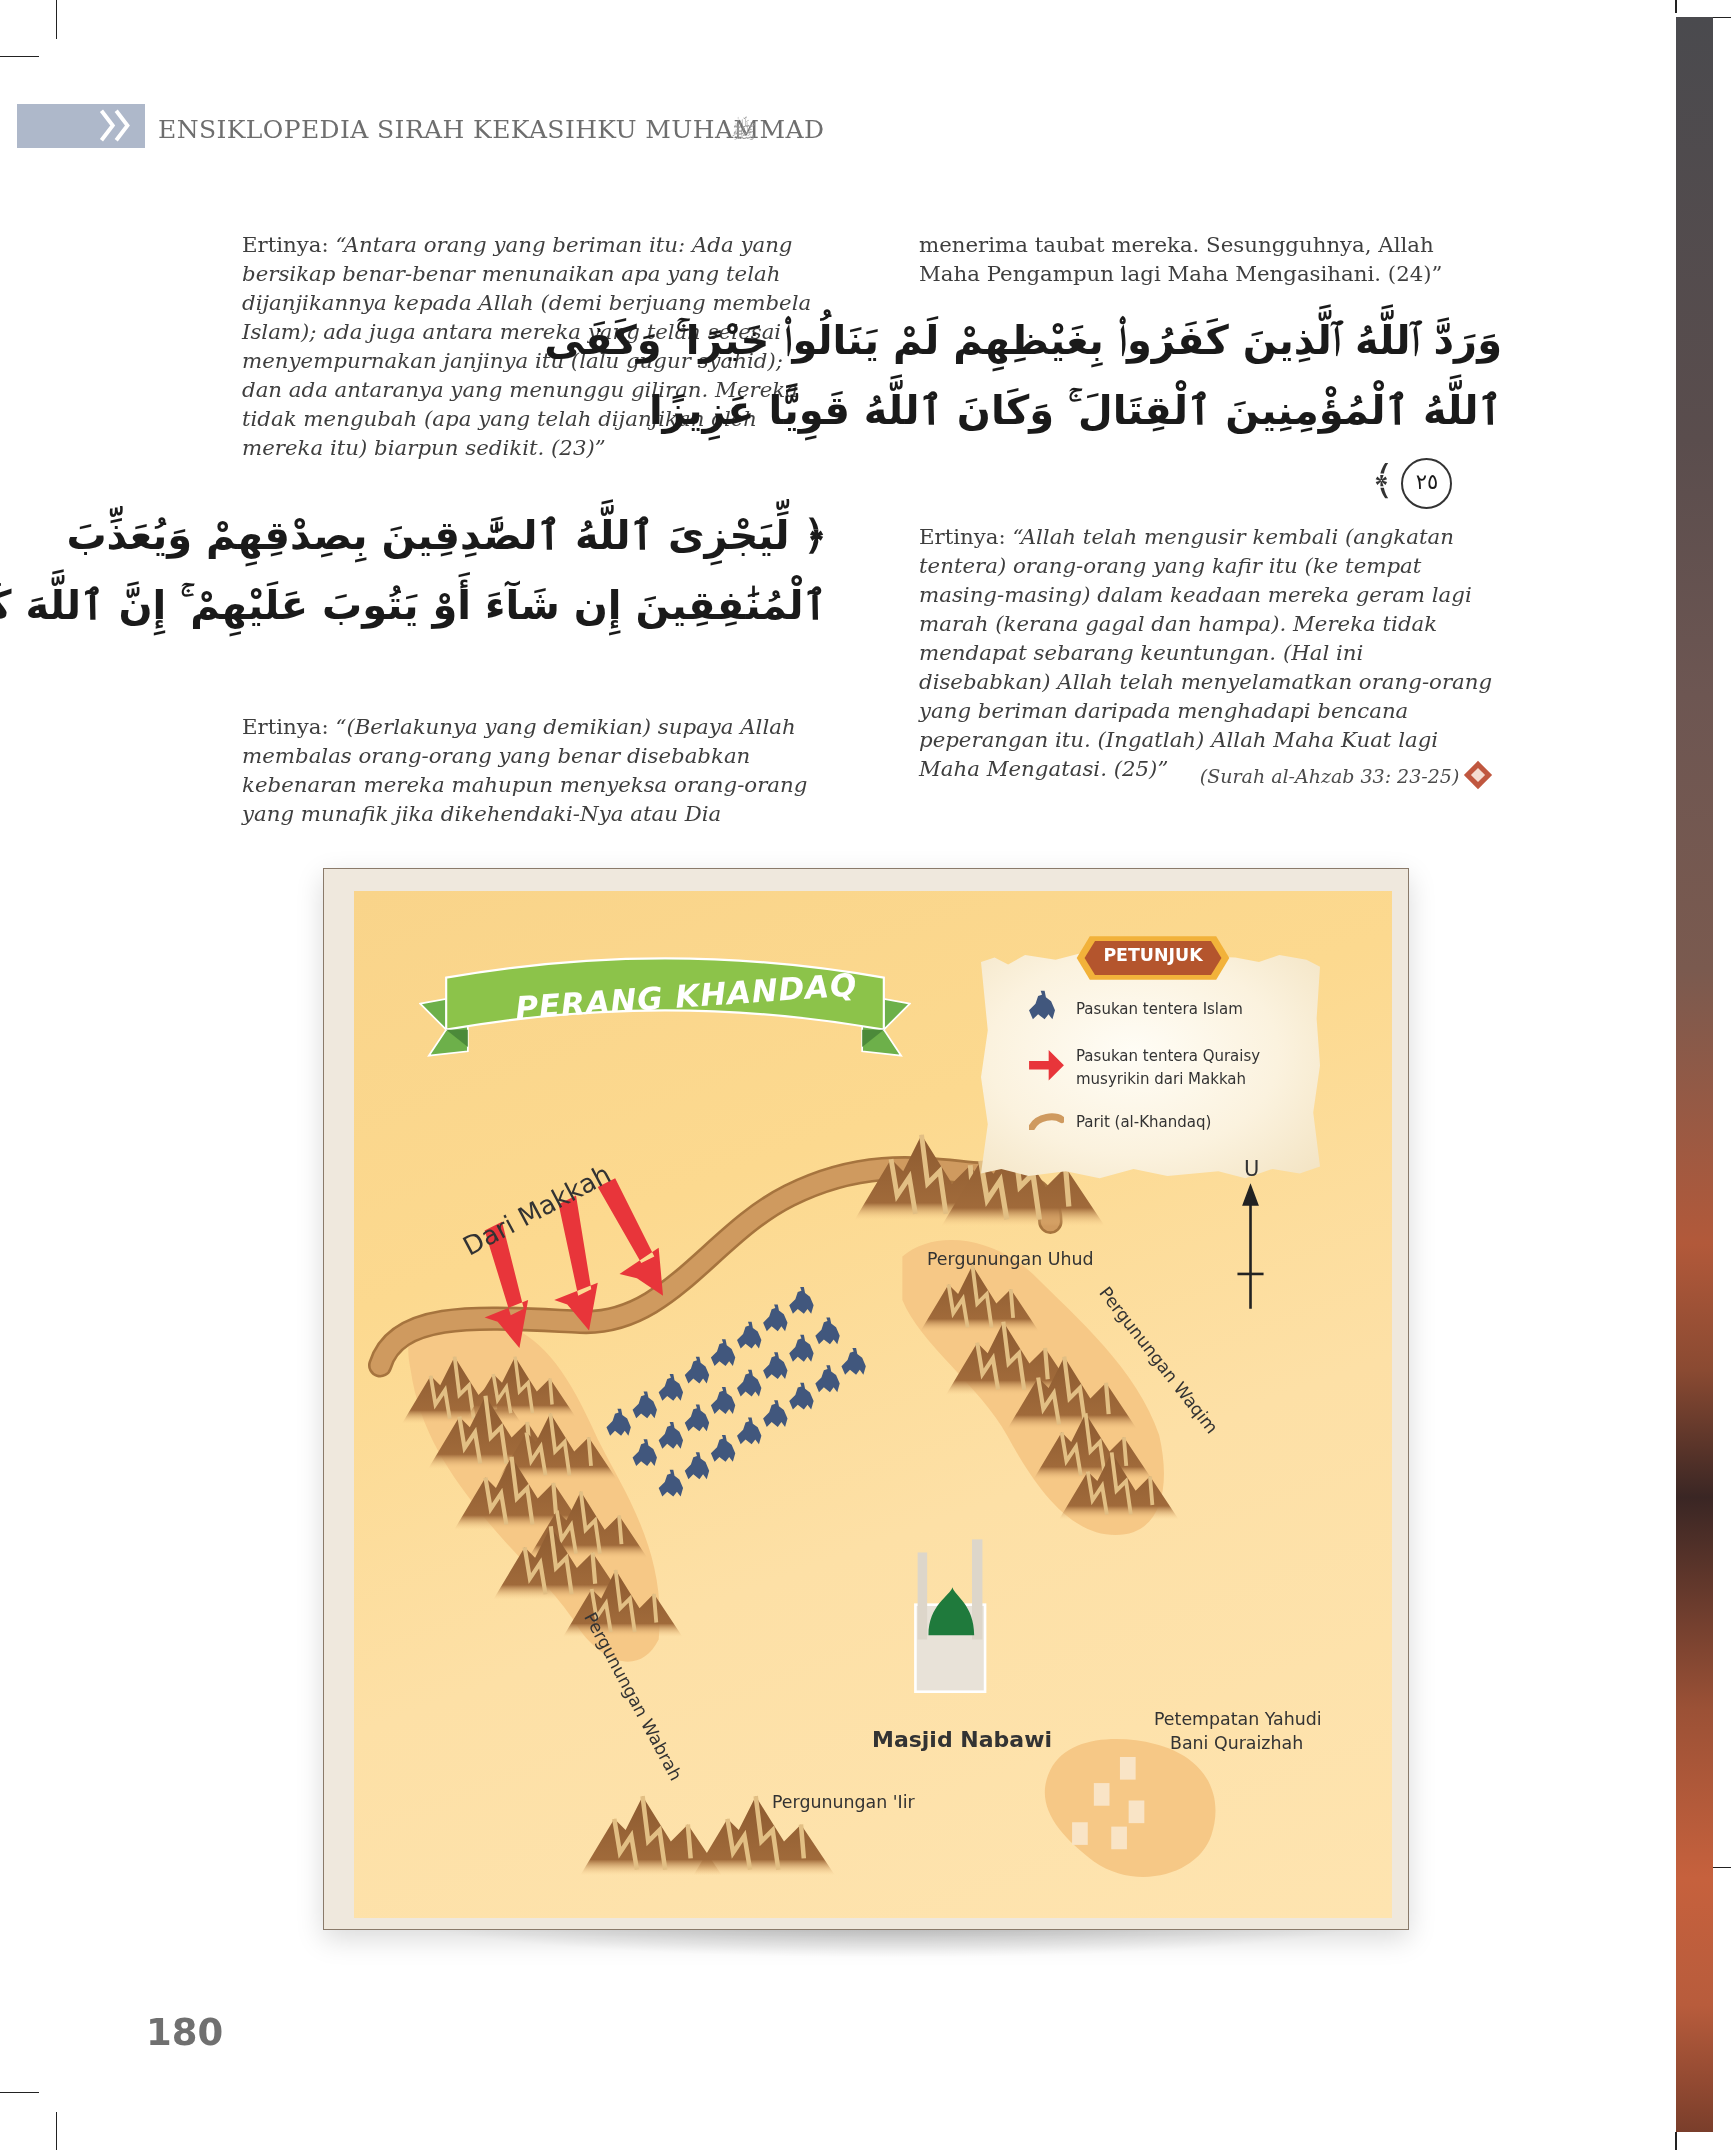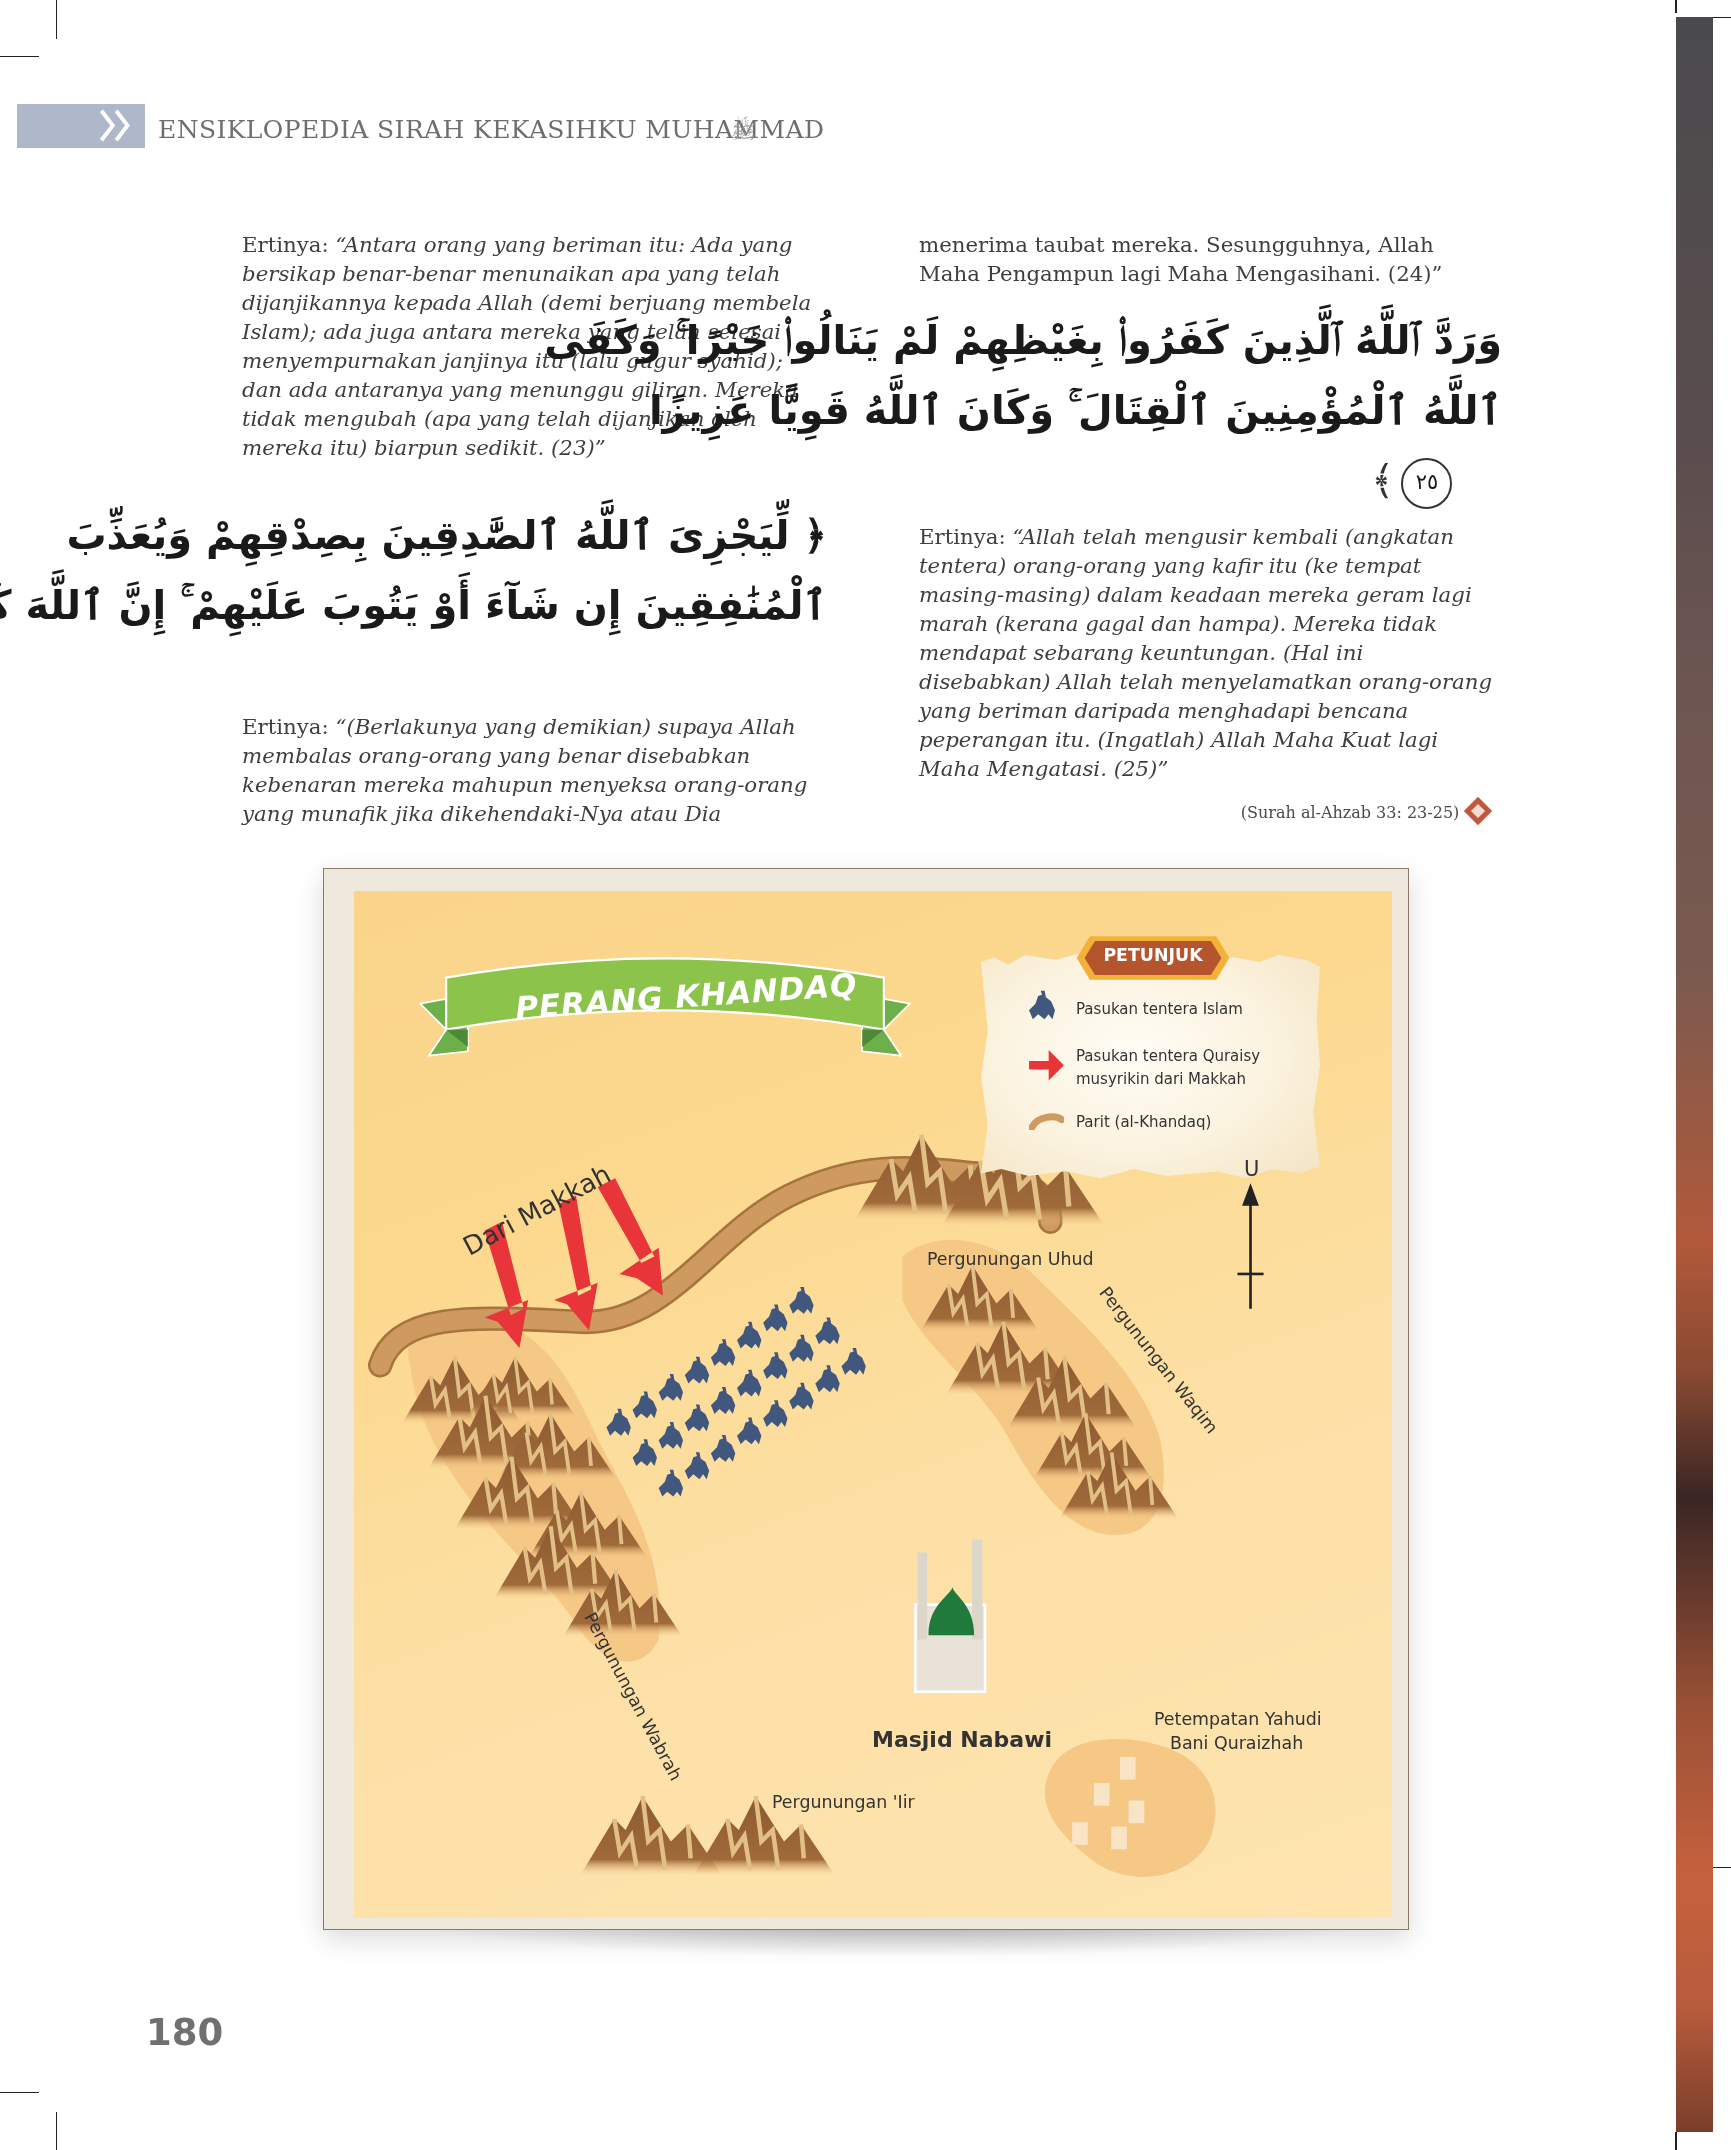--- a/index.html
+++ b/index.html
@@ -19,21 +19,21 @@
   .edge-strip { position: absolute; left: 1676px; top: 17.4px; width: 37px; height: 2115px;
     background: linear-gradient(to bottom, #4a4a4e 0%, #5a4d4d 20%, #6d5652 32%, #7a5a4f 45%, #b2593a 58%, #8a4a32 64%, #3a2624 70%, #9b5136 80%, #c6613d 88%, #b85c3c 94%, #7a3e2b 100%); }
 
   
   .txt { position: absolute; font-family: "DejaVu Serif", serif; font-size: 21.3px; line-height: 29px; color: #3e3e3e; }
   .txt .lead { font-style: normal; }
   .txt .it { font-style: italic; }
   .arabic { position: absolute; font-family: "DejaVu Sans", sans-serif; font-size: 40px; line-height: 70px; color: #1a1a1a; direction: rtl; text-align: right; white-space: nowrap; font-weight: bold; }
   .ayah-num { display: inline-block; width: 51px; height: 51px; border: 2.2px double #333; border-radius: 50%; font-size: 21px; line-height: 45px; text-align: center; vertical-align: middle; margin: 0 7px; font-weight: normal; }
   .bracket { font-size: 40px; color: #333; font-weight: normal; }
-  .source { position: absolute; right: 244px; top: 803px; font-family: "DejaVu Serif", serif; font-size: 16px; color: #4a4a4a; white-space: nowrap; }
+  .source { position: absolute; right: 244px; top: 765px; font-family: "DejaVu Serif", serif; font-size: 19px; font-style: italic; color: #4a4a4a; white-space: nowrap; }
   .source-icon { display: inline-block; width: 20px; height: 20px; background: #c0573f; transform: rotate(45deg); margin-left: 8.7px; vertical-align: middle; position: relative; top: -2.6px; }
   .source-icon::after { content: ""; position: absolute; left: 5.2px; top: 5.2px; width: 9.6px; height: 9.6px; background: #f4dcd2; }
 
   
   .frame-shadow { position: absolute; left: 392px; top: 1871px; width: 1001px; height: 87px; border-radius: 50%; background: radial-gradient(ellipse at center, rgba(0,0,0,0.25), rgba(0,0,0,0) 70%); }
   .frame { position: absolute; left: 323px; top: 868px; width: 1086px; height: 1062px; background: #efe8dd; border: 1.3px solid #8a7a6a; box-shadow: 0 8.7px 26px rgba(0,0,0,0.15); }
   .map { position: absolute; left: 354px; top: 891px; width: 1038px; height: 1027px; overflow: hidden;
     background: linear-gradient(160deg, #f9d48a 0%, #fcd98f 30%, #fde0a6 60%, #fee4b0 100%); }
 
   .banner { position: absolute; left: 65px; top: 65px; width: 492px; height: 117px; }

